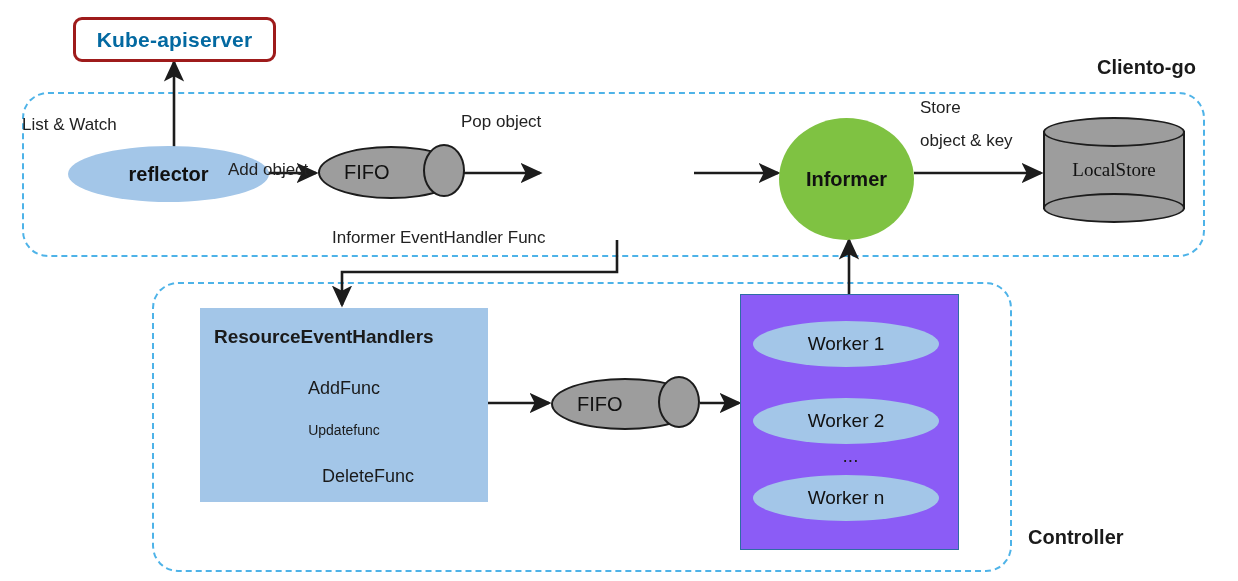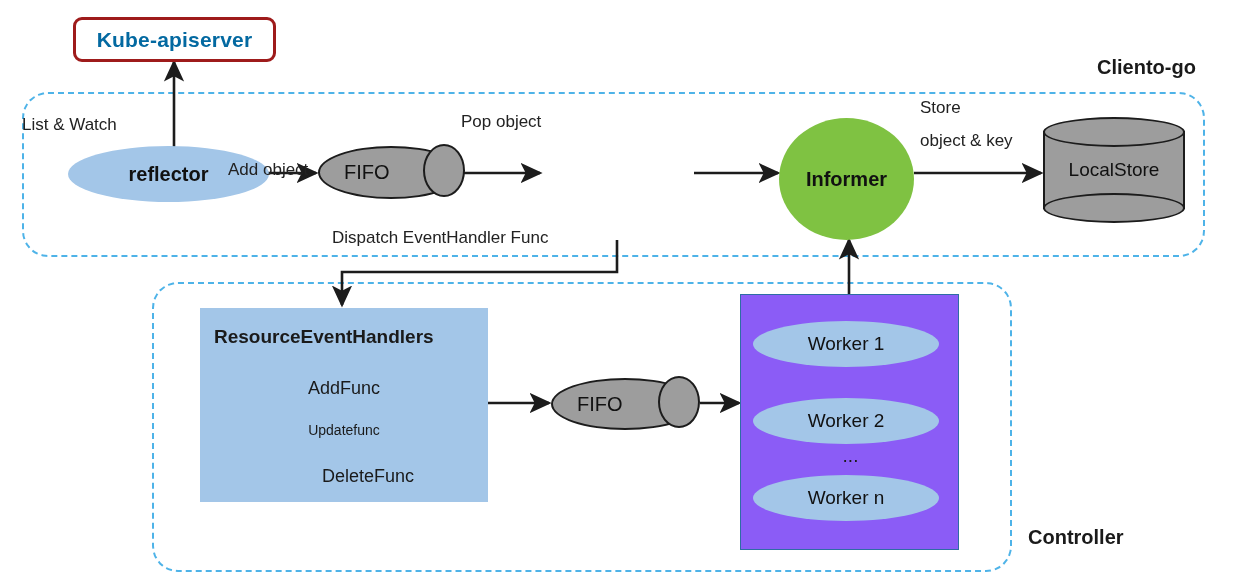--- a/index.html
+++ b/index.html
@@ -40,21 +40,21 @@
 
   
   .vcyl{position:absolute;}
   .vcyl .side{position:absolute;left:0;top:14px;width:100%;height:calc(100% - 28px);
               background:#9d9d9d;border-left:2px solid #1c1c1c;border-right:2px solid #1c1c1c;box-sizing:border-box;}
   .vcyl .top{position:absolute;left:0;top:0;width:100%;height:30px;background:#9d9d9d;
              border:2px solid #1c1c1c;border-radius:50%;box-sizing:border-box;}
   .vcyl .bot{position:absolute;left:0;bottom:0;width:100%;height:30px;background:#9d9d9d;
              border:2px solid #1c1c1c;border-radius:50%;box-sizing:border-box;}
   .vcyl .lab{position:absolute;left:0;top:0;width:100%;height:100%;display:flex;
-             align-items:center;justify-content:center;font-size:19px;color:#111;z-index:4;}
+             align-items:center;justify-content:center;font-size:19px;color:#111;z-index:4;font-family:Liberation Serif, serif;}
 
   
   .rehbox{position:absolute;background:#a3c6e8;box-sizing:border-box;}
 
   
   .workerbox{position:absolute;border:1.5px solid #2e6da4;background:#8b5cf6;box-sizing:border-box;}
 
   svg.lines{position:absolute;left:0;top:0;width:1238px;height:581px;pointer-events:none;}
 </style>
 </head>
@@ -120,21 +120,21 @@
     <div class="bot"></div>
     <div class="top"></div>
     <div class="lab">LocalStore</div>
   </div>
 
   <div class="txt lbl" style="left:22px;top:115px;">List &amp; Watch</div>
   <div class="txt lbl" style="left:228px;top:112px;margin-top:48px;">Add object</div>
   <div class="txt lbl" style="left:461px;top:112px;">Pop object</div>
   <div class="txt lbl" style="left:920px;top:98px;">Store</div>
   <div class="txt lbl" style="left:920px;top:131px;">object &amp; key</div>
-  <div class="txt lbl" style="left:332px;top:228px;">Dispatch EventHandler Func</div>
+  <div class="txt lbl" style="left:332px;top:228px;">Informer EventHandler Func</div>
 
   <div class="rehbox" style="left:200px;top:308px;width:288px;height:194px;">
     <div class="txt bold" style="left:14px;top:18px;font-size:19px;">ResourceEventHandlers</div>
     <div class="txt" style="left:0;top:70px;width:288px;text-align:center;font-size:18px;">AddFunc</div>
     <div class="txt" style="left:0;top:114px;width:288px;text-align:center;font-size:14px;">Updatefunc</div>
     <div class="txt" style="left:0;top:158px;width:336px;text-align:center;font-size:18px;">DeleteFunc</div>
   </div>
 
   <div class="hcyl" style="left:551px;top:378px;width:148px;height:52px;">
     <div class="body"></div>

